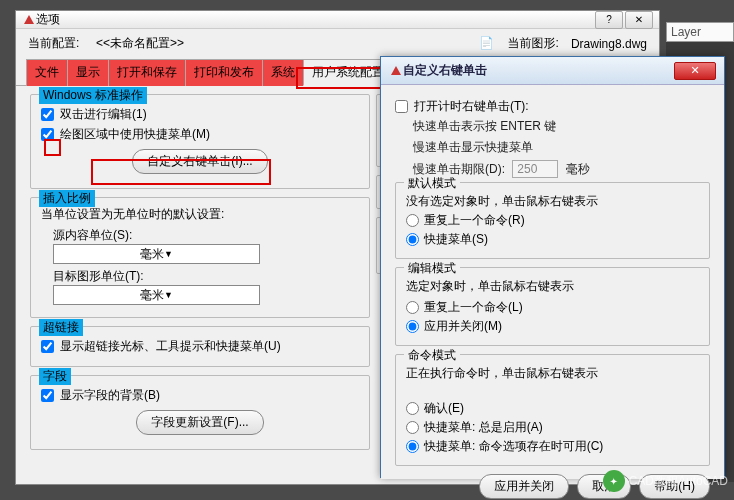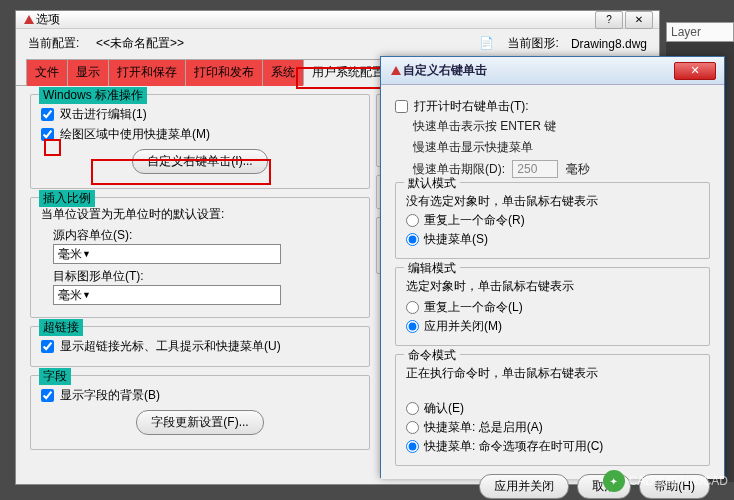--- a/index.html
+++ b/index.html
@@ -17,27 +17,27 @@
 .cfg-row .dicon{width:16px;height:16px}
 .tabs{display:flex;border-bottom:1px solid #aaa;padding:0 10px}
 .tab{padding:4px 8px;border:1px solid #aaa;border-bottom:none;background:#ef4444;margin-right:-1px;position:relative;top:1px}
 .tab.active{background:#f0f0f0;border-bottom:1px solid #f0f0f0}
 .hl-tab{position:absolute;border:2px solid #d00;left:280px;top:56px;width:86px;height:22px;pointer-events:none;z-index:5}
 .hl-chk{position:absolute;border:2px solid #d00;left:28px;top:128px;width:17px;height:17px;pointer-events:none;z-index:5}
 .hl-btn{position:absolute;border:2px solid #d00;left:75px;top:148px;width:180px;height:26px;pointer-events:none;z-index:5}
 .body-area{padding:8px 14px;position:relative;height:400px}
 .leftcol{width:340px}
 .grp{border:1px solid #bbb;border-radius:2px;margin-bottom:8px;padding:8px 10px;position:relative}
-.grp .gt{position:absolute;top:-8px;left:8px;background:#14b8a6;padding:0 4px}
+.grp .gt{position:absolute;top:-8px;left:8px;background:#0ea5e9;padding:0 4px}
 .chk{display:flex;align-items:center;gap:6px;margin:3px 0}
 .chk input{width:13px;height:13px}
 .btn{background:linear-gradient(#fafafa,#e0e0e0);border:1px solid #888;border-radius:12px;padding:3px 14px;cursor:pointer}
 .btn-row{text-align:center;margin:6px 0}
 .fld{margin:4px 0 4px 12px}
-.sel{width:228px;height:20px;border:1px solid #888;background:#fff;display:flex;align-items:center;padding:0 4px;justify-content:flex-start}
+.sel{width:207px;height:20px;border:1px solid #888;background:#fff;display:flex;align-items:center;padding:0 4px;justify-content:center}
 .sel .arr{font-size:9px}
 .rcol{position:absolute;left:360px;top:8px;width:260px}
 .rgrp{border:1px solid #bbb;border-radius:2px;margin-bottom:8px;padding:6px 8px;position:relative}
 .rgrp .gt{position:absolute;top:-8px;left:8px;background:#f0f0f0;padding:0 4px}
 .radio-row{display:flex;align-items:center;gap:5px;margin:2px 0}
 .bottom-btns{position:absolute;bottom:10px;right:16px;display:flex;gap:8px}
 .sub-win{left:380px;top:56px;width:345px;height:422px;z-index:10;box-shadow:0 0 8px rgba(0,0,0,.4);border:1px solid #3b6ea5}
 .sub-titlebar{background:linear-gradient(#eef4fb,#d0e0f0);border-bottom:1px solid #aac;height:28px;display:flex;align-items:center;padding:0 8px}
 .sub-titlebar .ttl{flex:1;font-weight:bold;color:#224}
 .sub-close{width:42px;height:18px;background:linear-gradient(#e77,#c22);color:#fff;border:1px solid #a11;border-radius:2px;display:flex;align-items:center;justify-content:center;font-size:11px}

